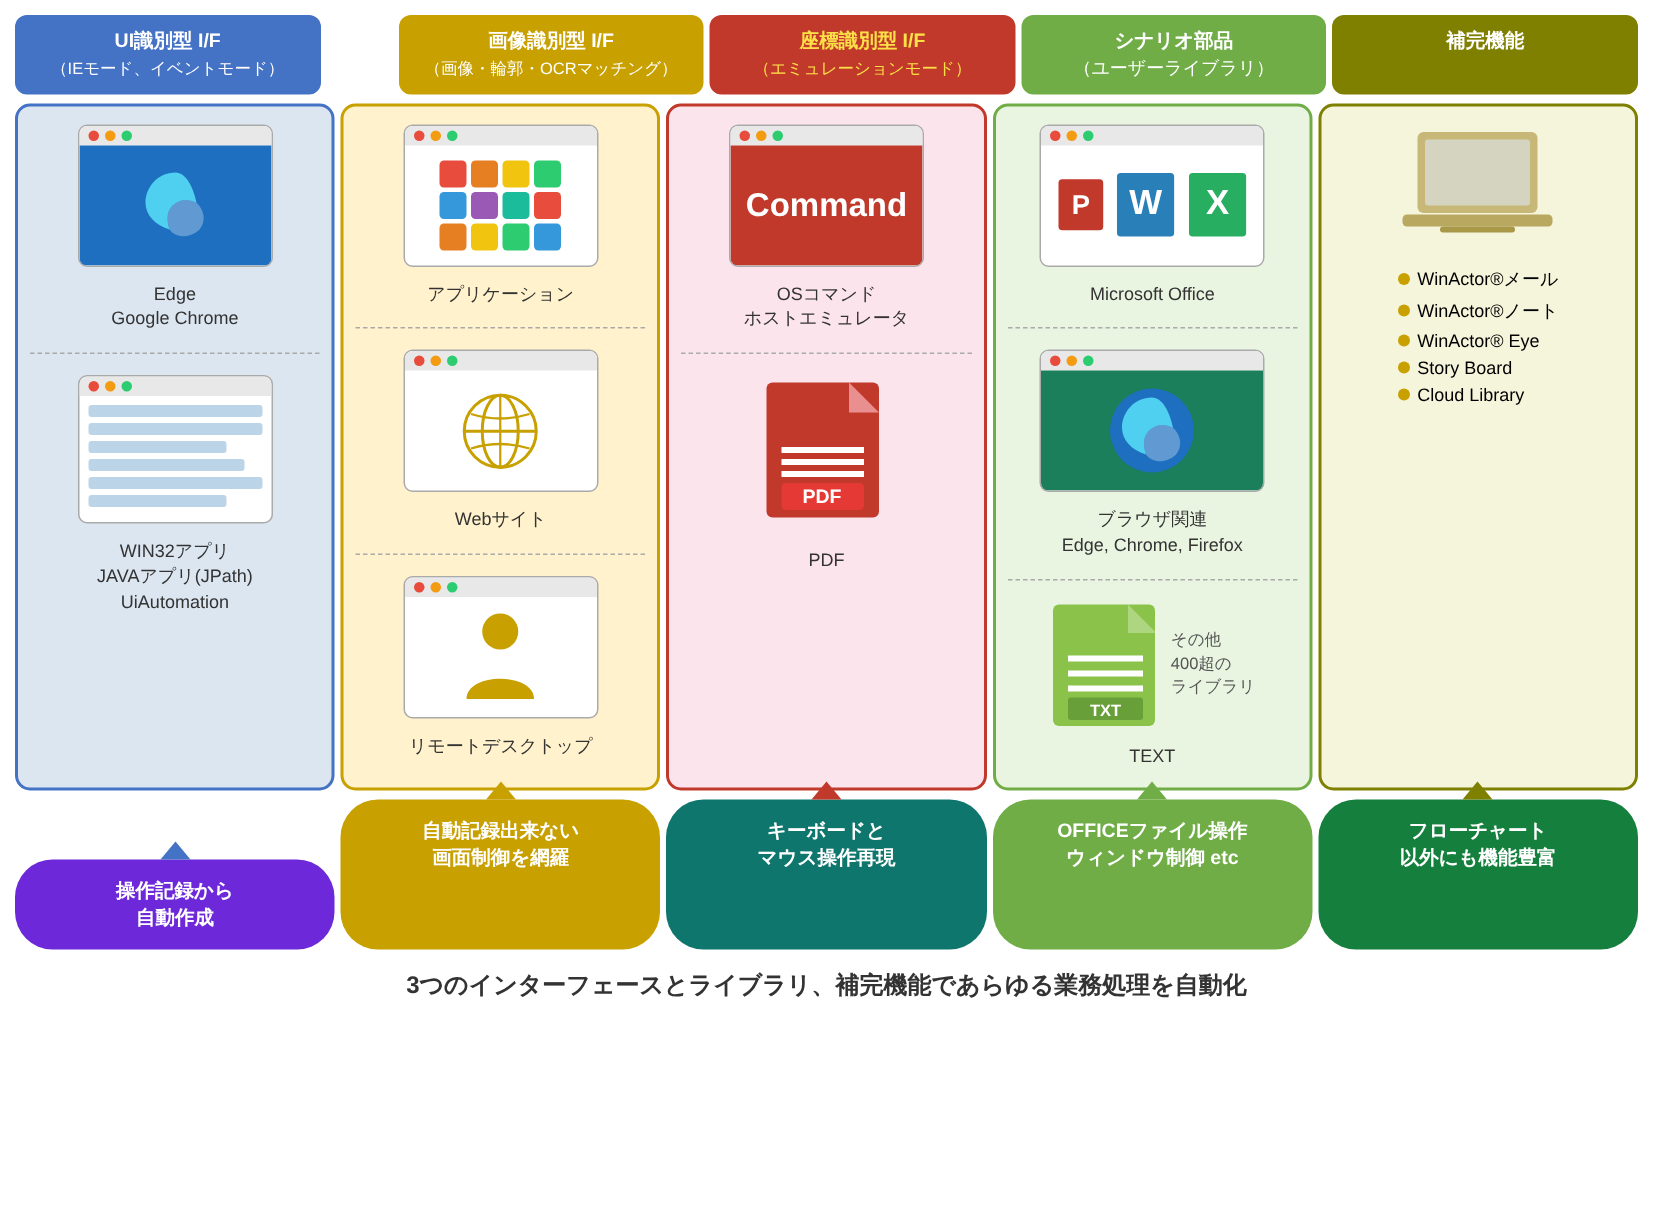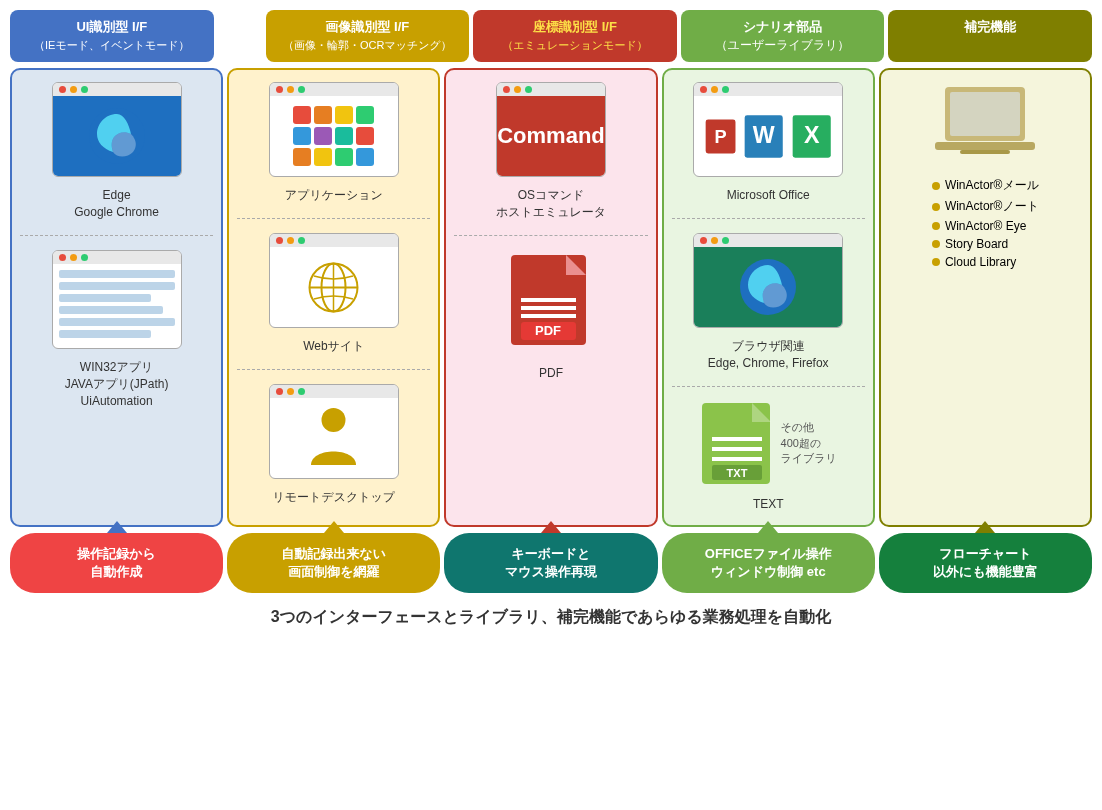--- a/index.html
+++ b/index.html
@@ -184,21 +184,21 @@
     .arrow-cell::after {
       content: '';
       position: absolute;
       top: -12px;
       left: 50%;
       transform: translateX(-50%);
       border-left: 10px solid transparent;
       border-right: 10px solid transparent;
     }
 
-    .arrow-blue { background: #ef4444; }
+    .arrow-blue { background: #6d28d9; margin-top: 40px; }
     .arrow-blue::after { border-bottom: 12px solid #4472c4; }
 
     .arrow-gold { background: #c8a000; }
     .arrow-gold::after { border-bottom: 12px solid #c8a000; }
 
     .arrow-red { background: #0f766e; }
     .arrow-red::after { border-bottom: 12px solid #c0392b; }
 
     .arrow-green { background: #70ad47; }
     .arrow-green::after { border-bottom: 12px solid #70ad47; }
@@ -380,21 +380,21 @@
             <circle cx="27.5" cy="15" r="12" fill="#c8a000"></circle>
             <path d="M5 60 C5 42 50 42 50 60" fill="#c8a000"></path>
           </svg>
         </div>
       </div>
       <div class="item-label">リモートデスクトップ</div>
     </div>
 
     <div class="content-col col-red">
 
-      <div class="window-mock" style="width:110px">
+      <div class="window-mock" style="width:130px">
         <div class="window-titlebar">
           <span class="dot dot-red"></span>
           <span class="dot dot-yellow"></span>
           <span class="dot dot-green"></span>
         </div>
         <div class="window-content-command">
           <span style="color:#fff;font-size:22px;font-weight:bold">Command</span>
         </div>
       </div>
       <div class="item-label">OSコマンド<br>ホストエミュレータ</div>

